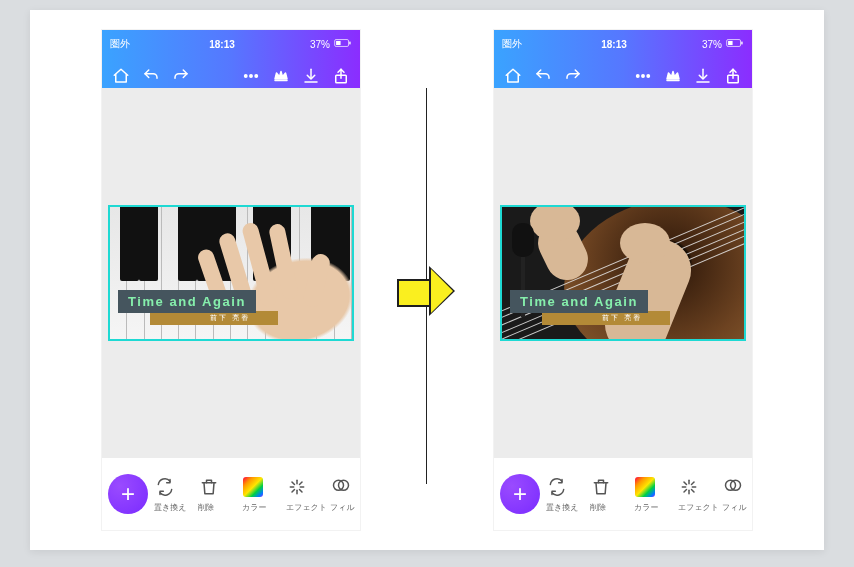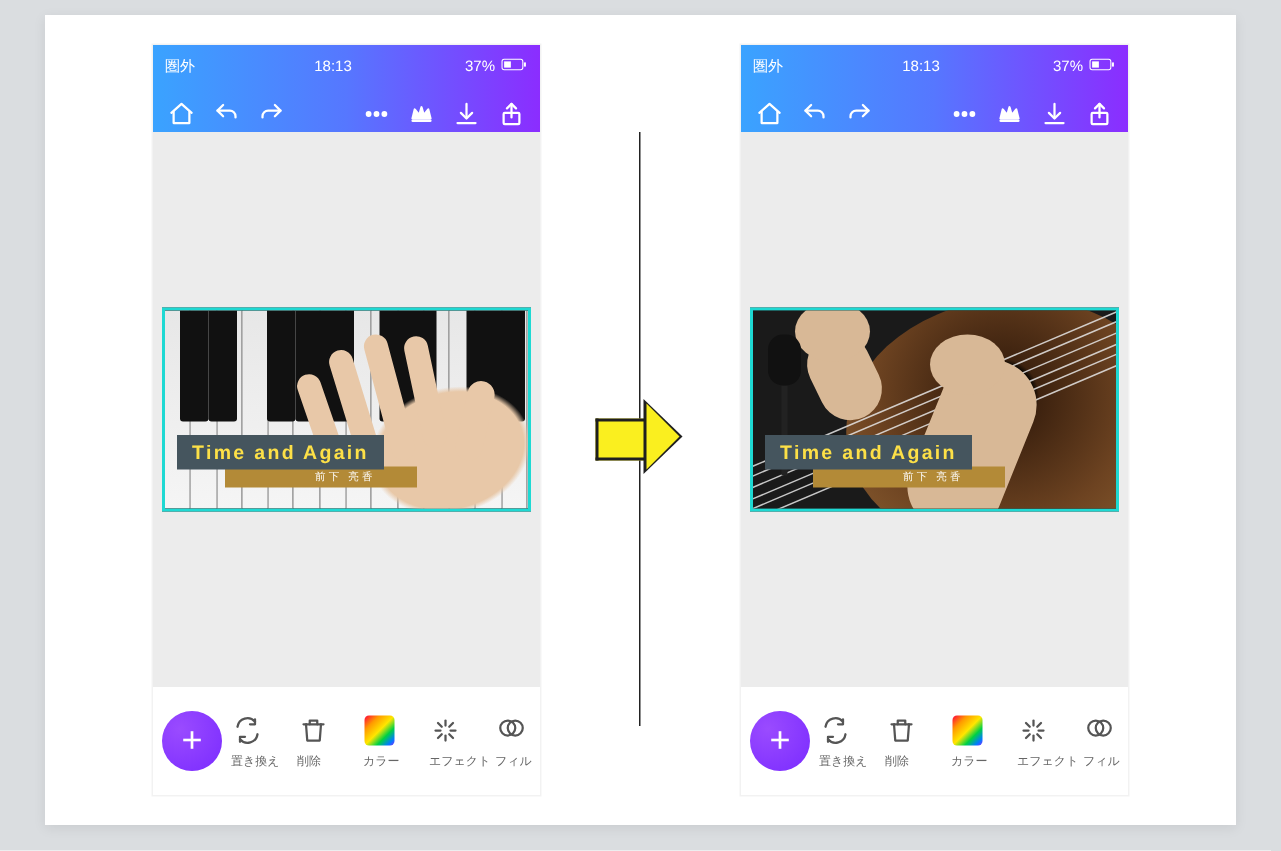--- a/index.html
+++ b/index.html
@@ -29,21 +29,21 @@
     height:22px;
     background:linear-gradient(90deg,#3aa3ff 0%,#5677ff 50%,#8b2dff 100%);
     color:#fff;
     font-size:10px;
     display:flex;align-items:center;justify-content:space-between;
     padding:14px 8px;
     box-sizing:border-box;
     gap:24px;
   }
   .statusbar .slot{display:flex;align-items:center;gap:4px}
-  .statusbar .time{font-weight:400}
+  .statusbar .time{font-weight:700}
   .toolbar{
     height:36px;
     background:linear-gradient(90deg,#3aa3ff 0%,#5677ff 50%,#8b2dff 100%);
     display:flex;align-items:center;
     padding:0 6px;
     box-sizing:border-box;
     gap:4px;
   }
   .toolbar .tbtn{
     width:26px;height:26px;
@@ -104,21 +104,21 @@
   .hand2{position:absolute;width:50px;height:40px;background:#d8b896;border-radius:50%}
   .hand2.h1{left:118px;top:16px}
   .hand2.h2{left:28px;top:-6px}
   .mic{
     position:absolute;left:6px;top:10px;width:30px;height:100px;
   }
   .mic .stand{position:absolute;left:13px;top:40px;width:4px;height:60px;background:#222}
   .mic .head{position:absolute;left:4px;top:6px;width:22px;height:34px;background:#111;border-radius:10px}
   .title-bar{
     position:absolute;left:8px;bottom:26px;
-    background:#45555e;color:#fde047;
+    background:#45555e;color:#86efac;
     font-size:13px;font-weight:600;letter-spacing:.12em;
     padding:4px 10px;
   }
   .sub-bar{
     position:absolute;left:40px;bottom:14px;
     background:#b38a37;color:#fff;
     font-size:7px;letter-spacing:.3em;
     padding:2px 28px 2px 60px;
   }
   .bottombar{

